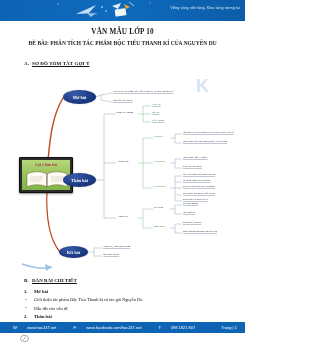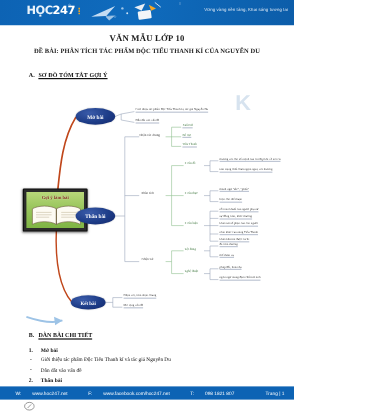--- a/index.html
+++ b/index.html
@@ -112,23 +112,20 @@
   .footer .left span{margin-right:8px;}
   .footer .right{position:absolute;right:8px;top:3px;white-space:nowrap;}
   .pen{position:absolute;left:20px;top:334px;width:9px;height:9px;}
 </style>
 </head>
 <body>
 
 <div class="topbar">
   <div class="swoosh"></div>
 
-  <div class="logo">
-    <span>HỌC</span><span class="num">247</span><span class="dots">⋮</span>
-  </div>
 
   <svg class="planes" viewBox="0 0 66 19">
     <path d="M2 13 L22 4 L14 13 L22 12 Z" fill="#cfe3f5" opacity=".95"></path>
     <path d="M14 13 L22 12 L17 16 Z" fill="#9ec4e6"></path>
     <circle cx="28" cy="6" r="1" fill="#9ec4e6"></circle>
     <circle cx="32" cy="10" r=".8" fill="#cfe3f5"></circle>
     <path d="M38 5 L47 2 L44 8 Z" fill="#e8eef5"></path>
     <rect x="41" y="8" width="11" height="7" rx="1" fill="#f2f5f8" transform="rotate(-8 46 11)"></rect>
     <path d="M50 3 L56 6 L52 8 Z" fill="#f5a623"></path>
     <path d="M55 1 L60 5" stroke="#cfe3f5" stroke-width=".8"></path>

